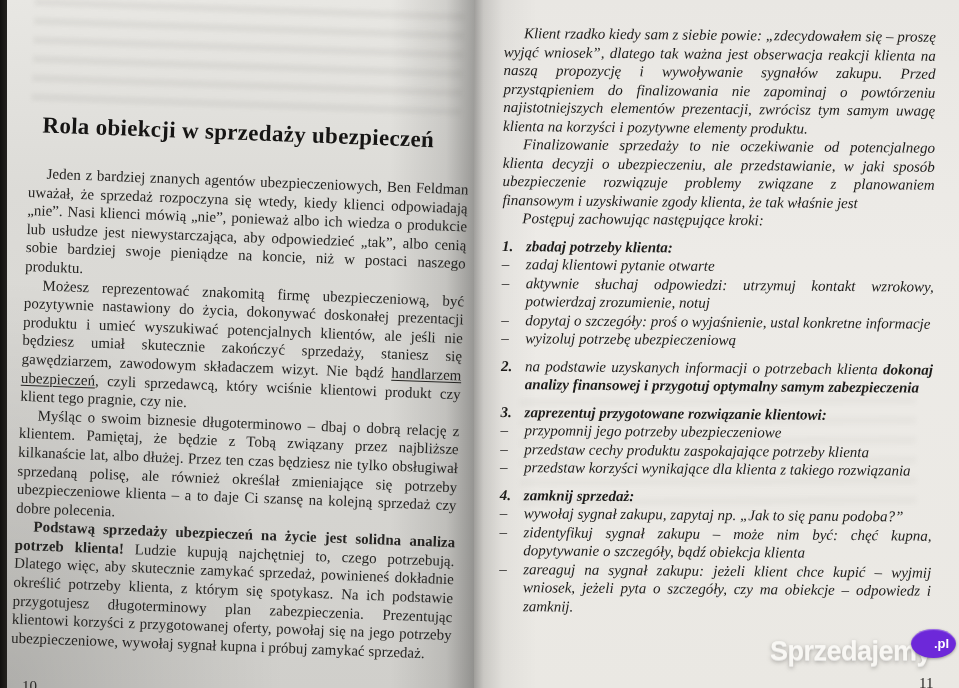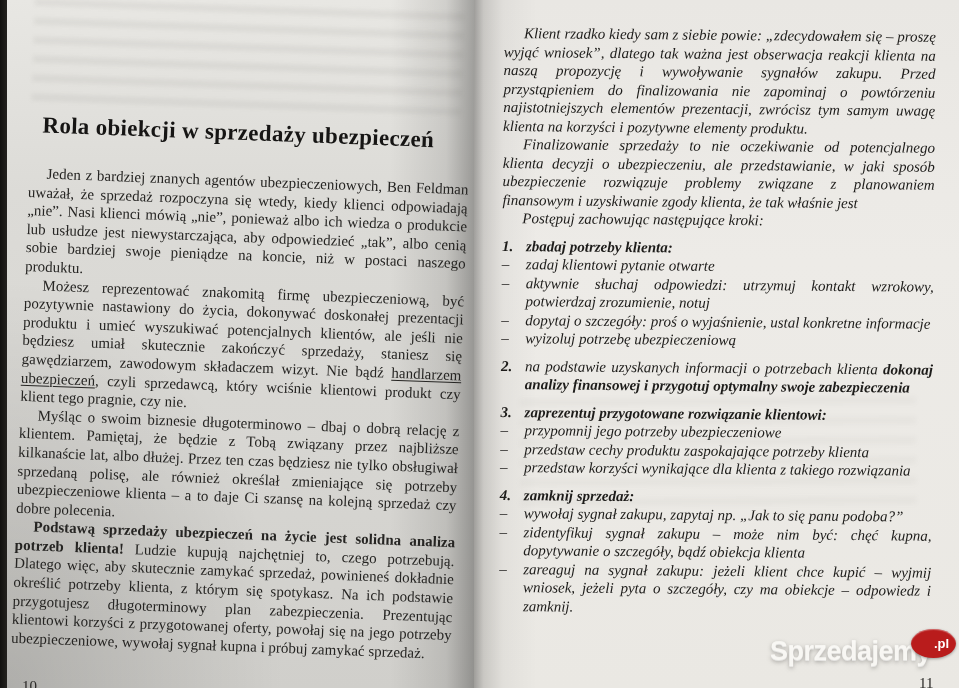--- a/index.html
+++ b/index.html
@@ -137,21 +137,21 @@
           </div>
         <div class="bullet">
             <span class="bullet-dash">–</span>
             <span class="bullet-text">wyizoluj potrzebę ubezpieczeniową</span>
           </div>
       </div>
 
       <div class="step">
         <div class="step-head">
           <span class="step-num">2.</span>
-          <span class="step-text"><span>na podstawie uzyskanych informacji o potrzebach klienta </span><span class="b">dokonaj analizy finansowej i przygotuj optymalny swoje zabezpieczenia</span></span>
+          <span class="step-text"><span>na podstawie uzyskanych informacji o potrzebach klienta </span><span class="b">dokonaj analizy finansowej i przygotuj optymalny samym zabezpieczenia</span></span>
         </div>
       </div>
 
       <div class="step">
         <div class="step-head">
           <span class="step-num">3.</span>
           <span class="step-text"><span></span><span class="b">zaprezentuj przygotowane rozwiązanie klientowi:</span></span>
         </div>
         <div class="bullet">
             <span class="bullet-dash">–</span>
@@ -186,16 +186,16 @@
           </div>
       </div>
     </div>
   </div>
 
   <div class="pnum pnum-left">10</div>
   <div class="pnum pnum-right">11</div>
 
   <div class="watermark">
     <span class="wm-text">Sprzedajemy</span>
-    <span class="wm-badge" style="background: #b91c1c; padding-left: 16px;">.pl</span>
+    <span class="wm-badge" style="background: #6d28d9; padding-left: 16px;">.pl</span>
   </div>
 
 </div>
 
 </body></html>

